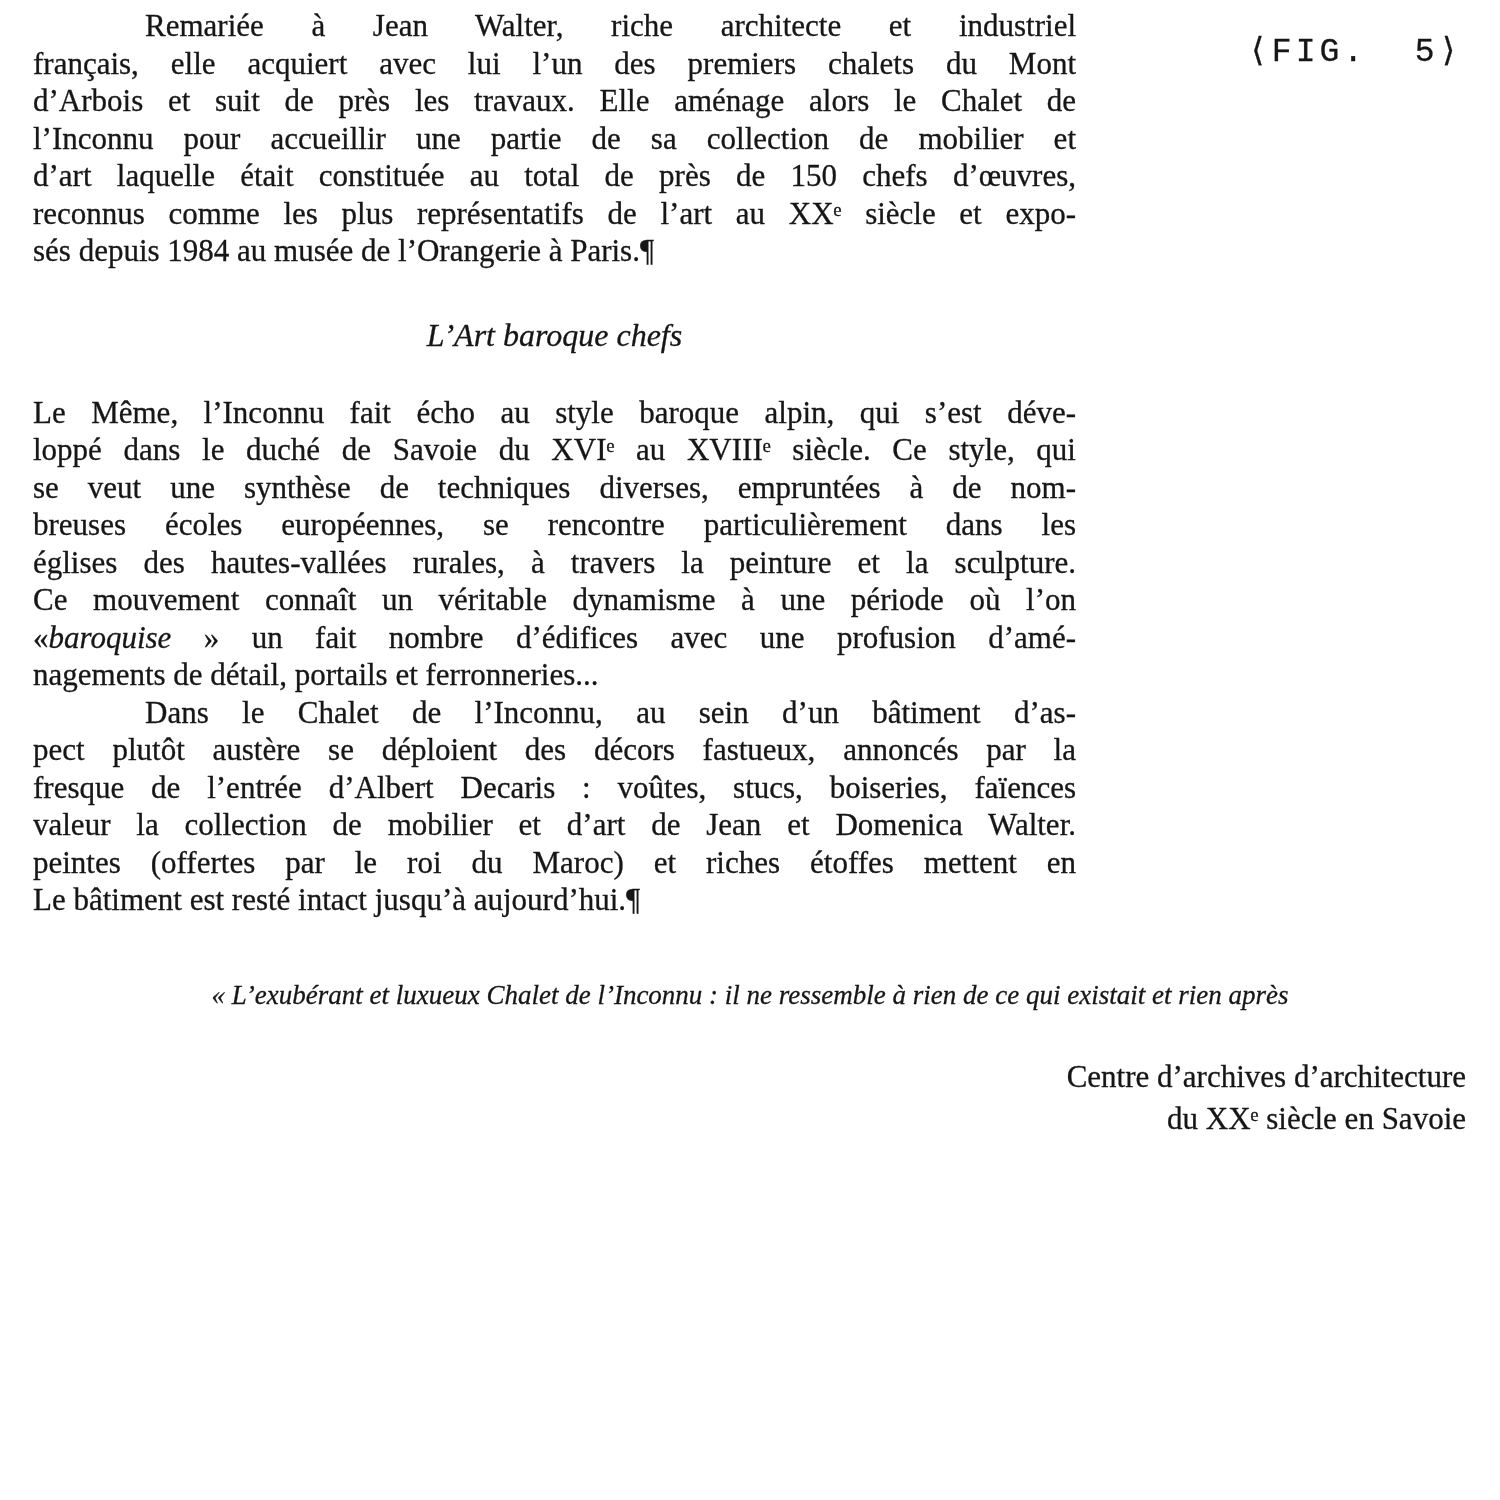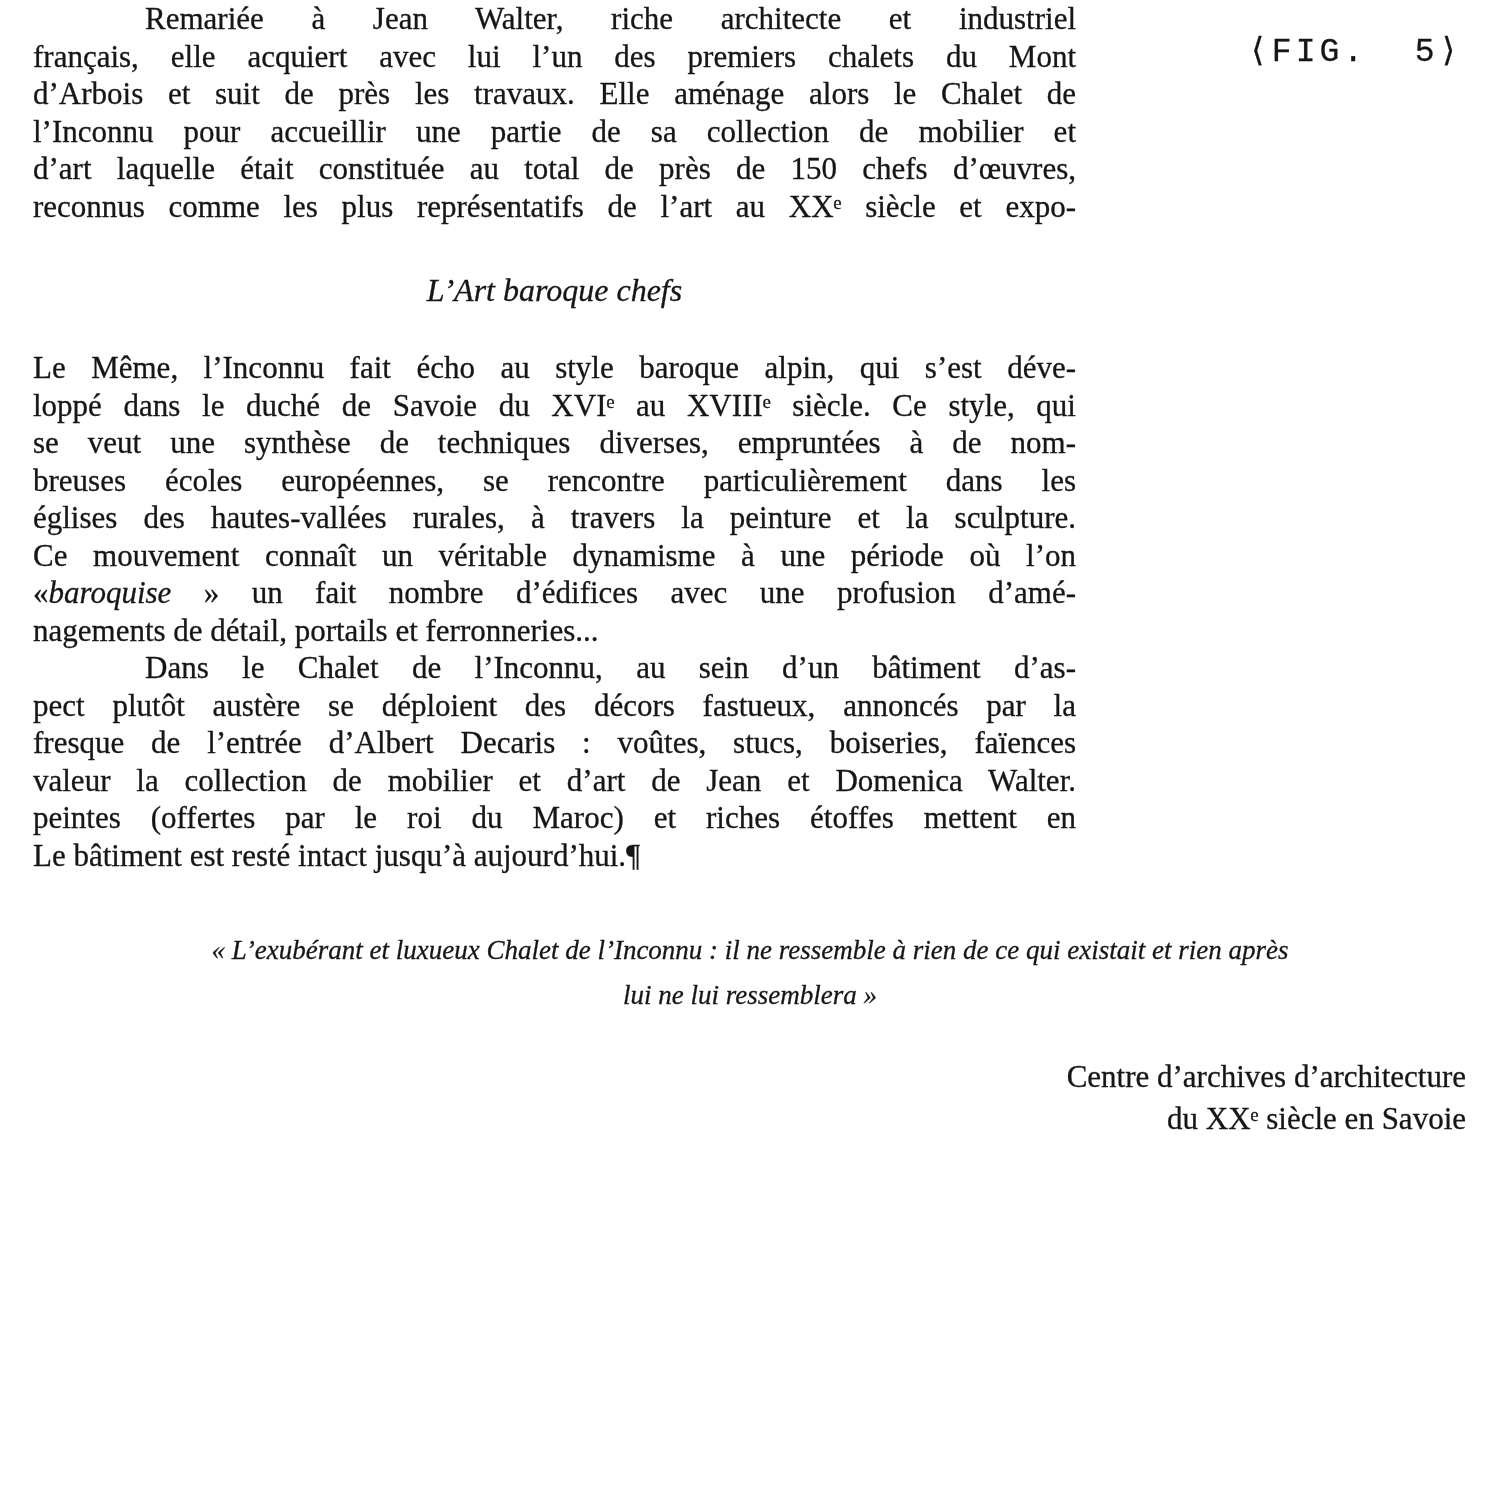--- a/index.html
+++ b/index.html
@@ -9,20 +9,21 @@
     overflow:hidden;
   }
   body {
     position:relative;
     font-family:"Liberation Serif","DejaVu Serif",serif;
     color:#161616;
     -webkit-text-stroke:0.3px #161616;
   }
   .main-col {
     margin-left:33px;
+    padding-top:7px;
     width:1043px;
     font-size:31px;
     line-height:37.5px;
   }
   .line {
     height:37.5px;
     overflow:hidden;
     text-align:justify;
     text-align-last:justify;
   }
@@ -71,20 +72,21 @@
 
 <div class="main-col">
 
   <div>
     <div class="line indent">Remariée à Jean Walter, riche architecte et industriel</div>
     <div class="line">français, elle acquiert avec lui l’un des premiers chalets du Mont</div>
     <div class="line">d’Arbois et suit de près les travaux. Elle aménage alors le Chalet de</div>
     <div class="line">l’Inconnu pour accueillir une partie de sa collection de mobilier et</div>
     <div class="line">d’art laquelle était constituée au total de près de 150 chefs d’œuvres,</div>
     <div class="line">reconnus comme les plus représentatifs de l’art au XXᵉ siècle et expo-</div>
+    <div class="line last">sés depuis 1984 au musée de l’Orangerie à Paris.¶</div>
   </div>
 
   <div class="section-heading">L’Art baroque chefs</div>
 
   <div>
     <div class="line">Le Même, l’Inconnu fait écho au style baroque alpin, qui s’est déve-</div>
     <div class="line">loppé dans le duché de Savoie du XVIᵉ au XVIIIᵉ siècle. Ce style, qui</div>
     <div class="line">se veut une synthèse de techniques diverses, empruntées à de nom-</div>
     <div class="line">breuses écoles européennes, se rencontre particulièrement dans les</div>
     <div class="line">églises des hautes-vallées rurales, à travers la peinture et la sculpture.</div>
@@ -99,19 +101,18 @@
     <div class="line">fresque de l’entrée d’Albert Decaris : voûtes, stucs, boiseries, faïences</div>
     <div class="line">valeur la collection de mobilier et d’art de Jean et Domenica Walter.</div>
     <div class="line">peintes (offertes par le roi du Maroc) et riches étoffes mettent en</div>
     <div class="line last">Le bâtiment est resté intact jusqu’à aujourd’hui.¶</div>
   </div>
 
 </div>
 
 <div class="pull-quote">
   <div class="qline">« L’exubérant et luxueux Chalet de l’Inconnu : il ne ressemble à rien de ce qui existait et rien après</div>
-  <div class="qline">lui ne lui ressemblera »</div>
 </div>
 
 <div class="credit">
   <div class="cline">Centre d’archives d’architecture</div>
   <div class="cline">du XXᵉ siècle en Savoie</div>
 </div>
 
 </body></html>

